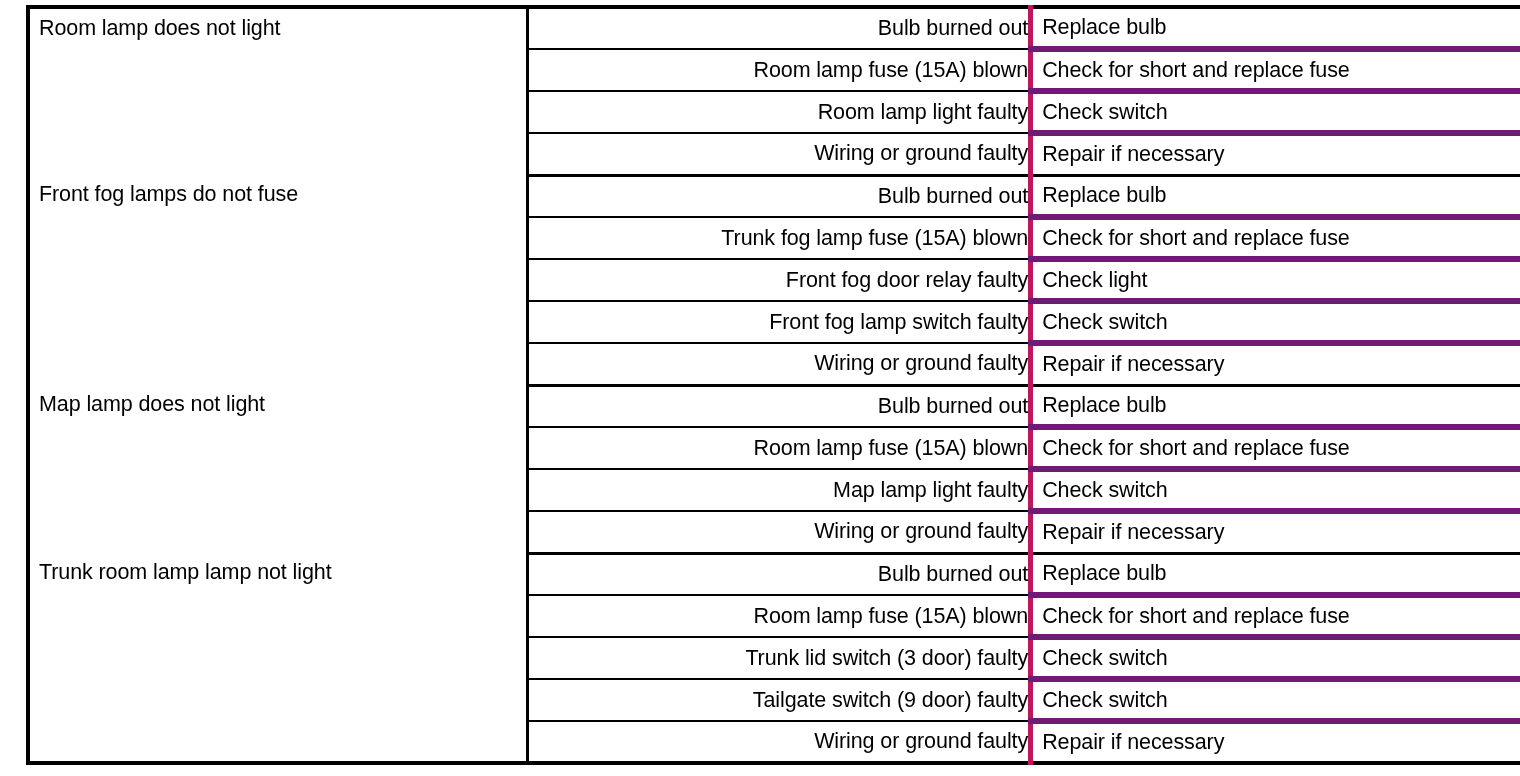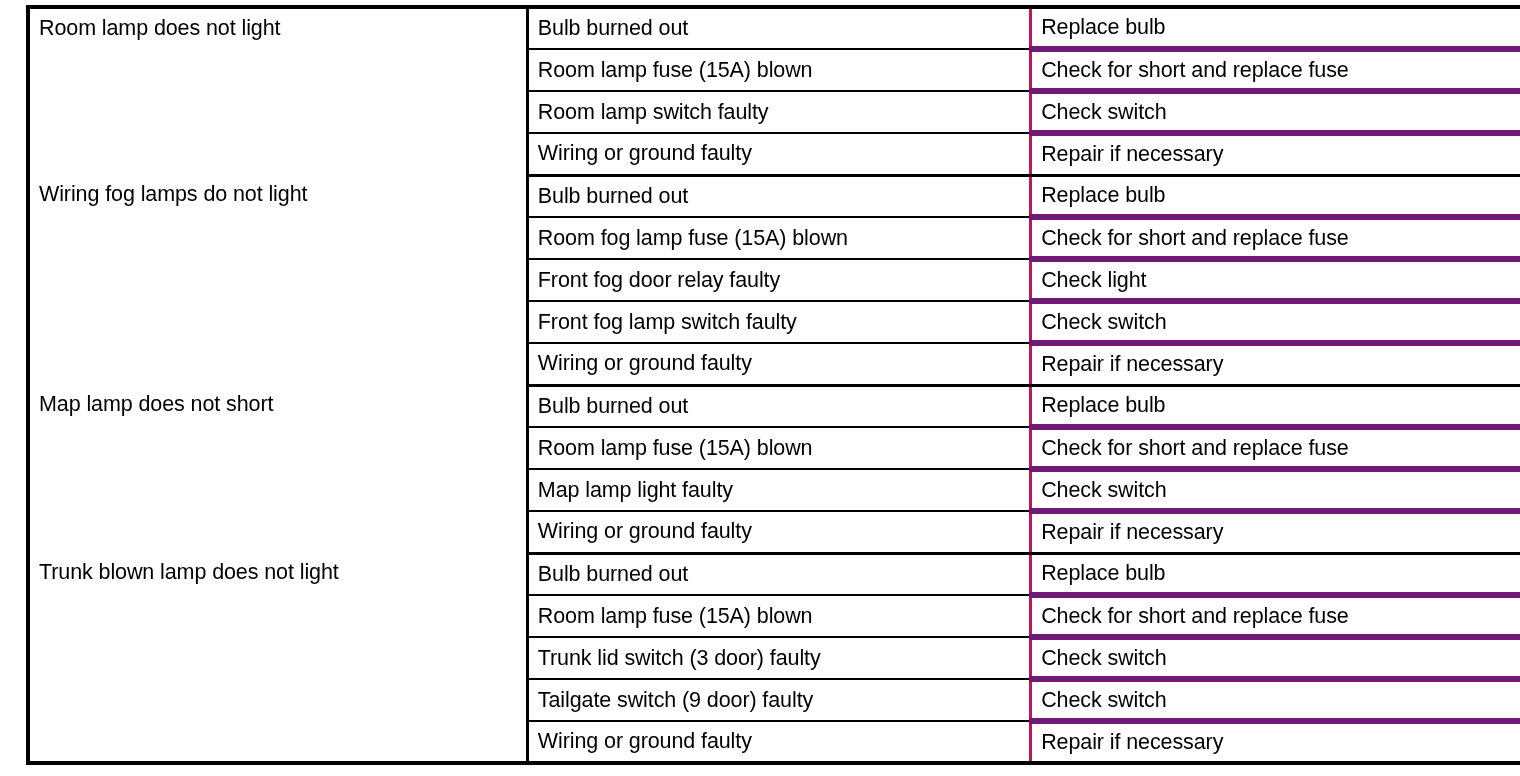--- a/index.html
+++ b/index.html
@@ -53,22 +53,23 @@
 
   
   td.symptom {
     border-right: 3px solid #000000;
     vertical-align: top;
     padding-top: 8px;
   }
 
   
   td.cause {
-    border-right: 3px solid #be185d;
+    border-right: 5px solid #be185d;
     border-bottom: 2px solid #000000;
+    text-align: right;
   }
   td.action {
     border-bottom: 6px solid #701a75;
   }
 
   
   tr.group-end td.cause,
   tr.group-end td.action,
   tr.group-end td.symptom {
     border-bottom: 3px solid #000000;
@@ -95,67 +96,67 @@
         <tr>
           <td class="symptom" rowspan="4">Room lamp does not light</td>
           <td class="cause">Bulb burned out</td>
           <td class="action">Replace bulb</td>
         </tr>
         <tr>
           <td class="cause">Room lamp fuse (15A) blown</td>
           <td class="action">Check for short and replace fuse</td>
         </tr>
         <tr>
-          <td class="cause">Room lamp switch faulty</td>
+          <td class="cause">Room lamp light faulty</td>
           <td class="action">Check switch</td>
         </tr>
         <tr class="group-end">
           <td class="cause">Wiring or ground faulty</td>
           <td class="action">Repair if necessary</td>
         </tr>
         <tr>
-          <td class="symptom" rowspan="5">Wiring fog lamps do not light</td>
+          <td class="symptom" rowspan="5">Front fog lamps do not fuse</td>
           <td class="cause">Bulb burned out</td>
           <td class="action">Replace bulb</td>
         </tr>
         <tr>
-          <td class="cause">Room fog lamp fuse (15A) blown</td>
+          <td class="cause">Trunk fog lamp fuse (15A) blown</td>
           <td class="action">Check for short and replace fuse</td>
         </tr>
         <tr>
           <td class="cause">Front fog door relay faulty</td>
           <td class="action">Check light</td>
         </tr>
         <tr>
           <td class="cause">Front fog lamp switch faulty</td>
           <td class="action">Check switch</td>
         </tr>
         <tr class="group-end">
           <td class="cause">Wiring or ground faulty</td>
           <td class="action">Repair if necessary</td>
         </tr>
         <tr>
-          <td class="symptom" rowspan="4">Map lamp does not short</td>
+          <td class="symptom" rowspan="4">Map lamp does not light</td>
           <td class="cause">Bulb burned out</td>
           <td class="action">Replace bulb</td>
         </tr>
         <tr>
           <td class="cause">Room lamp fuse (15A) blown</td>
           <td class="action">Check for short and replace fuse</td>
         </tr>
         <tr>
           <td class="cause">Map lamp light faulty</td>
           <td class="action">Check switch</td>
         </tr>
         <tr class="group-end">
           <td class="cause">Wiring or ground faulty</td>
           <td class="action">Repair if necessary</td>
         </tr>
         <tr>
-          <td class="symptom" rowspan="5">Trunk blown lamp does not light</td>
+          <td class="symptom" rowspan="5">Trunk room lamp lamp not light</td>
           <td class="cause">Bulb burned out</td>
           <td class="action">Replace bulb</td>
         </tr>
         <tr>
           <td class="cause">Room lamp fuse (15A) blown</td>
           <td class="action">Check for short and replace fuse</td>
         </tr>
         <tr>
           <td class="cause">Trunk lid switch (3 door) faulty</td>
           <td class="action">Check switch</td>

